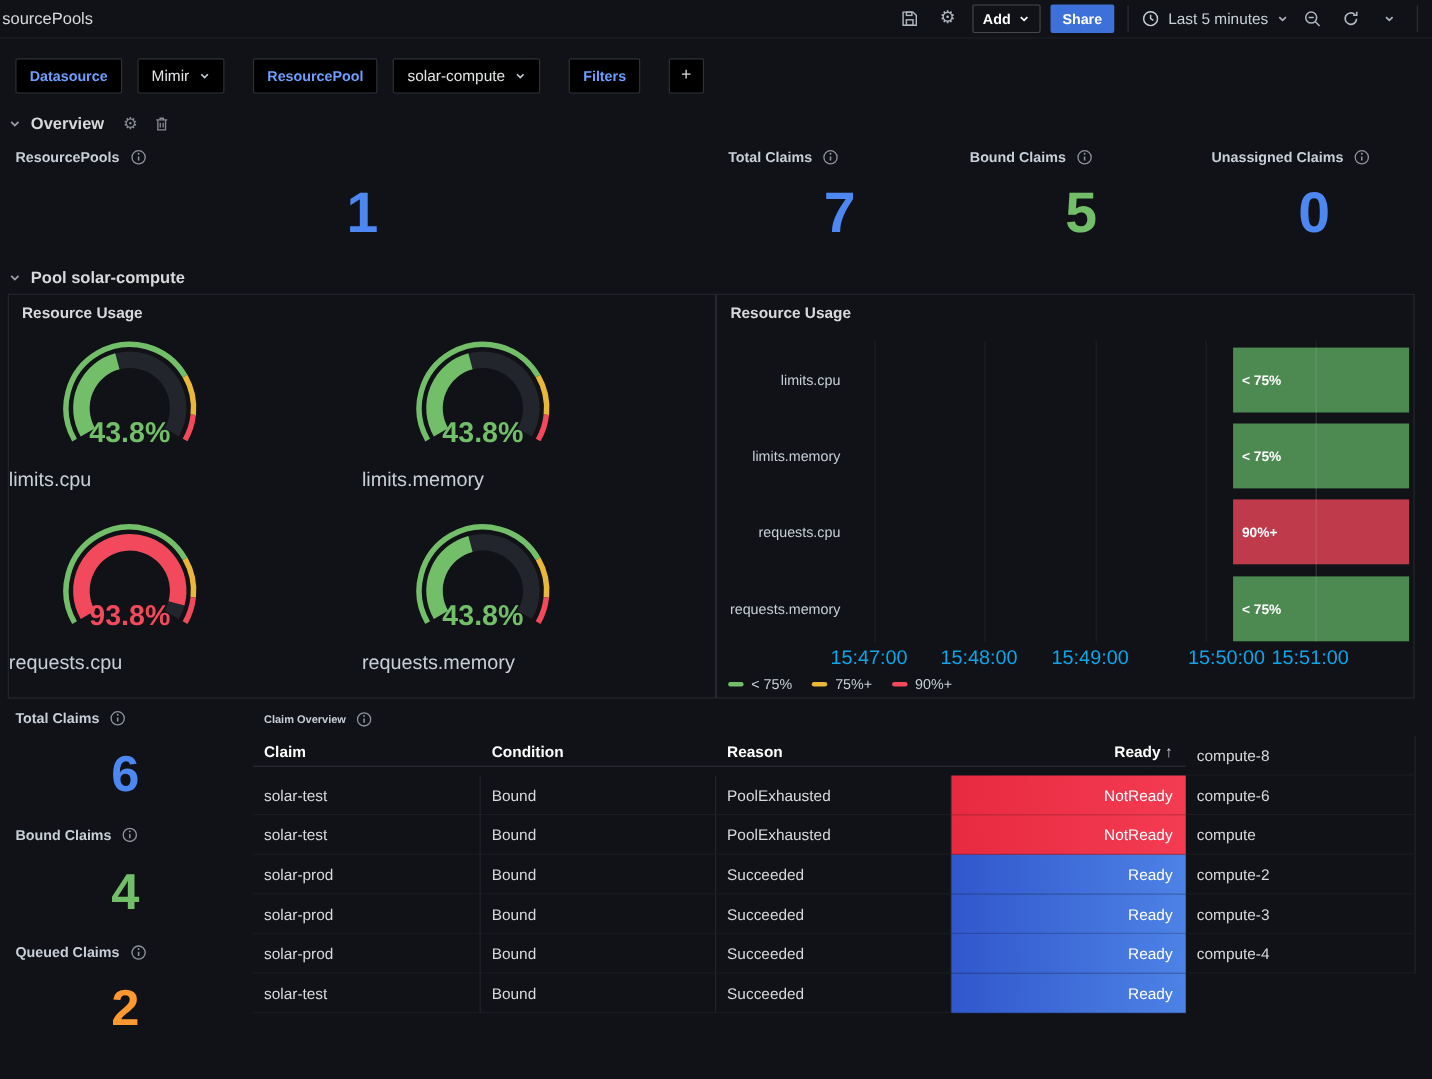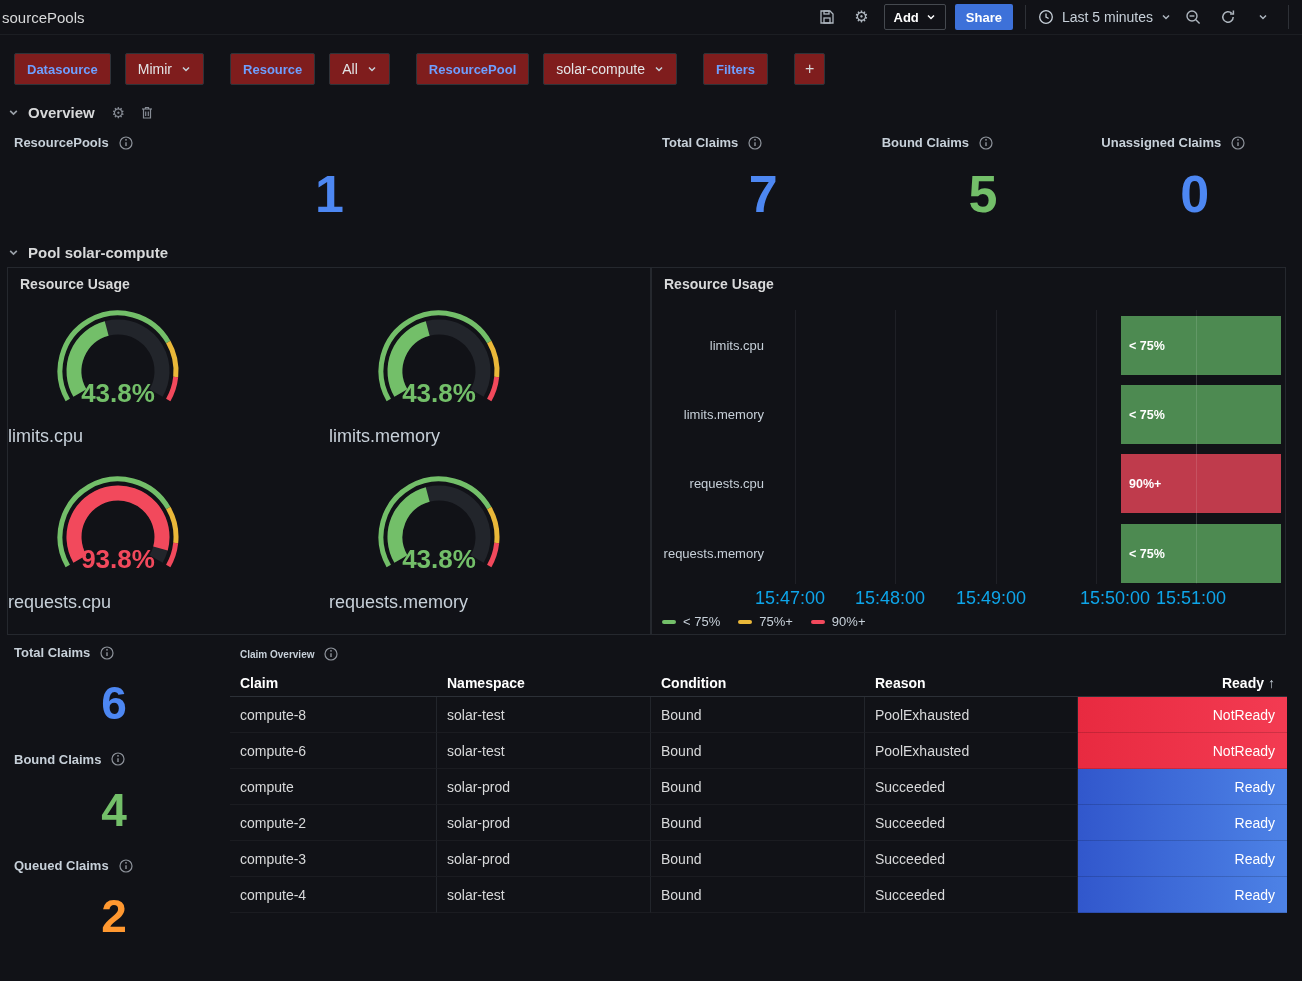--- a/index.html
+++ b/index.html
@@ -21,21 +21,21 @@
   .btn-add { border:1px solid #45494f; border-radius:2px; height:26px; padding:0 9px;
              display:flex; gap:7px; align-items:center; font-weight:bold; font-size:13px; color:#fff; cursor:pointer; }
   .btn-share { background:#3d71d9; border-radius:2px; height:26px; padding:0 11px;
                display:flex; align-items:center; font-weight:bold; font-size:13px; color:#fff; cursor:pointer; }
   .tb-divider { width:1px; height:24px; background:#2e3137; margin:0 3px; }
   .time-btn { display:flex; align-items:center; gap:8px; font-size:14px; color:#c7d0d9; cursor:pointer; }
 
   
   .filterbar { display:flex; align-items:center; gap:26px; padding:18px 14px 14px; }
   .fgroup { display:flex; gap:14px; }
-  .chip { height:32px; border:1px solid #2f3339; border-radius:2px; background:#7f1d1d;
+  .chip { height:32px; border:1px solid #2f3339; border-radius:2px; background:#000000;
           display:flex; align-items:center; padding:0 12px; font-size:13px; cursor:pointer; }
   .chip.lbl { color:#6e9fff; font-weight:bold; }
   .chip.val { color:#e3e4e6; font-size:14px; gap:9px; }
   .chip.plus { padding:0 10px; color:#d8d9da; font-size:16px; }
 
   
   .sec { display:flex; align-items:center; gap:9px; padding:0 8px; height:22px;
          font-size:15px; font-weight:bold; color:#d8d9da; margin-top:2px; }
   .sec .chev { color:#9aa0a8; display:flex; }
   .sec .mini-icon { color:#868b94; display:flex; cursor:pointer; margin-left:6px; }
@@ -145,29 +145,20 @@
     </div>
     <div class="tb-divider"></div>
   </div>
 </div>
 
 <div class="filterbar" id="filterbar">
     <div class="fgroup">
       <div class="chip lbl">Datasource</div>
       <div class="chip val">
         <span>Mimir</span>
-        <svg width="10" height="10" viewBox="0 0 10 10">
-          <polyline points="2,3.5 5,6.5 8,3.5" fill="none" stroke="#c7d0d9" stroke-width="1.5"></polyline>
-        </svg>
-      </div>
-    </div>
-    <div class="fgroup">
-      <div class="chip lbl">Resource</div>
-      <div class="chip val">
-        <span>All</span>
         <svg width="10" height="10" viewBox="0 0 10 10">
           <polyline points="2,3.5 5,6.5 8,3.5" fill="none" stroke="#c7d0d9" stroke-width="1.5"></polyline>
         </svg>
       </div>
     </div>
     <div class="fgroup">
       <div class="chip lbl">ResourcePool</div>
       <div class="chip val">
         <span>solar-compute</span>
         <svg width="10" height="10" viewBox="0 0 10 10">
@@ -386,21 +377,20 @@
       <span style="display:flex;">
         <svg width="14" height="14" viewBox="0 0 14 14">
             <circle cx="7" cy="7" r="6" fill="none" stroke="#8e939b" stroke-width="1.2"></circle>
             <line x1="7" y1="6.2" x2="7" y2="10" stroke="#8e939b" stroke-width="1.4"></line>
             <circle cx="7" cy="3.8" r="0.9" fill="#8e939b"></circle>
           </svg>
       </span>
     </div>
     <div class="ctable" id="claim-table">
         <div class="th">Claim</div>
-        <div class="th">Namespace</div>
         <div class="th">Condition</div>
         <div class="th">Reason</div>
         <div class="th right">Ready<span class="arrow">↑</span></div>
         <div class="td">compute-8</div>
         <div class="td">solar-test</div>
         <div class="td">Bound</div>
         <div class="td">PoolExhausted</div>
         <div class="ready-cell" style="background: linear-gradient(90deg, rgb(232, 42, 64), rgb(243, 59, 82));">NotReady</div>
         <div class="td">compute-6</div>
         <div class="td">solar-test</div>

